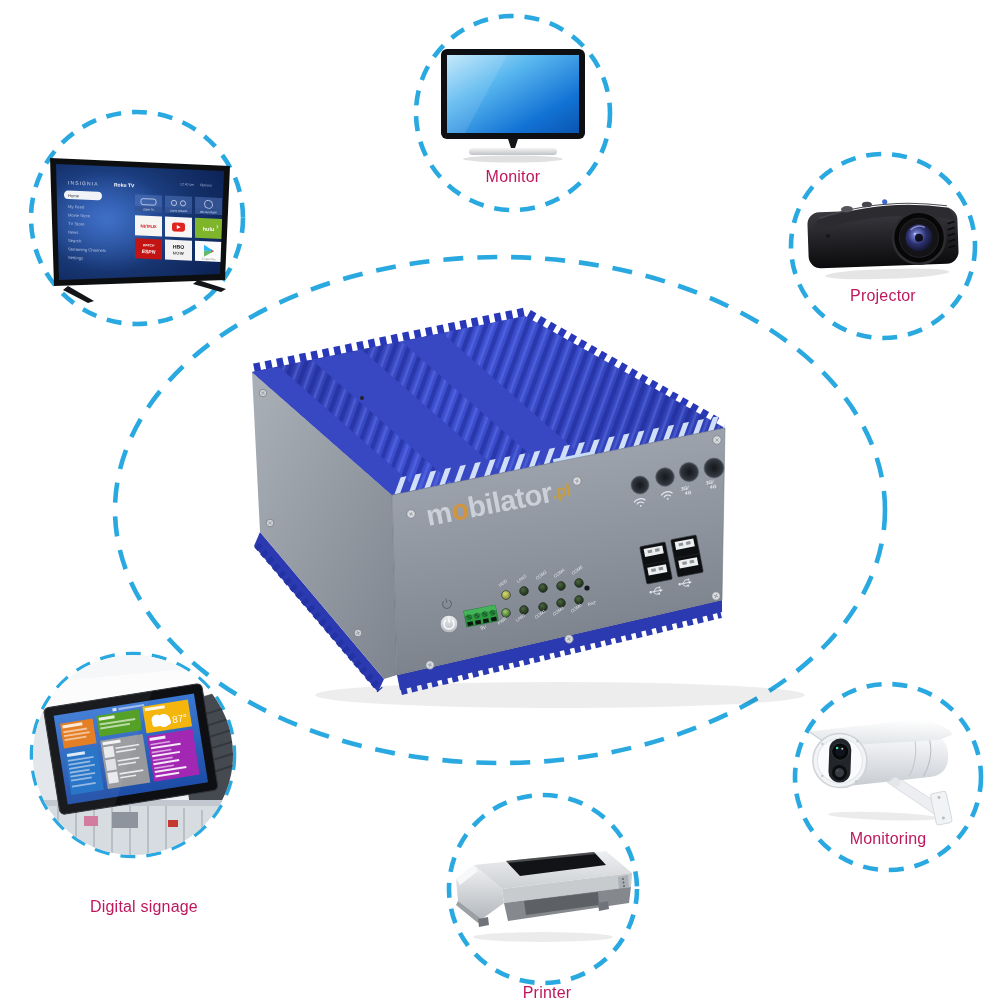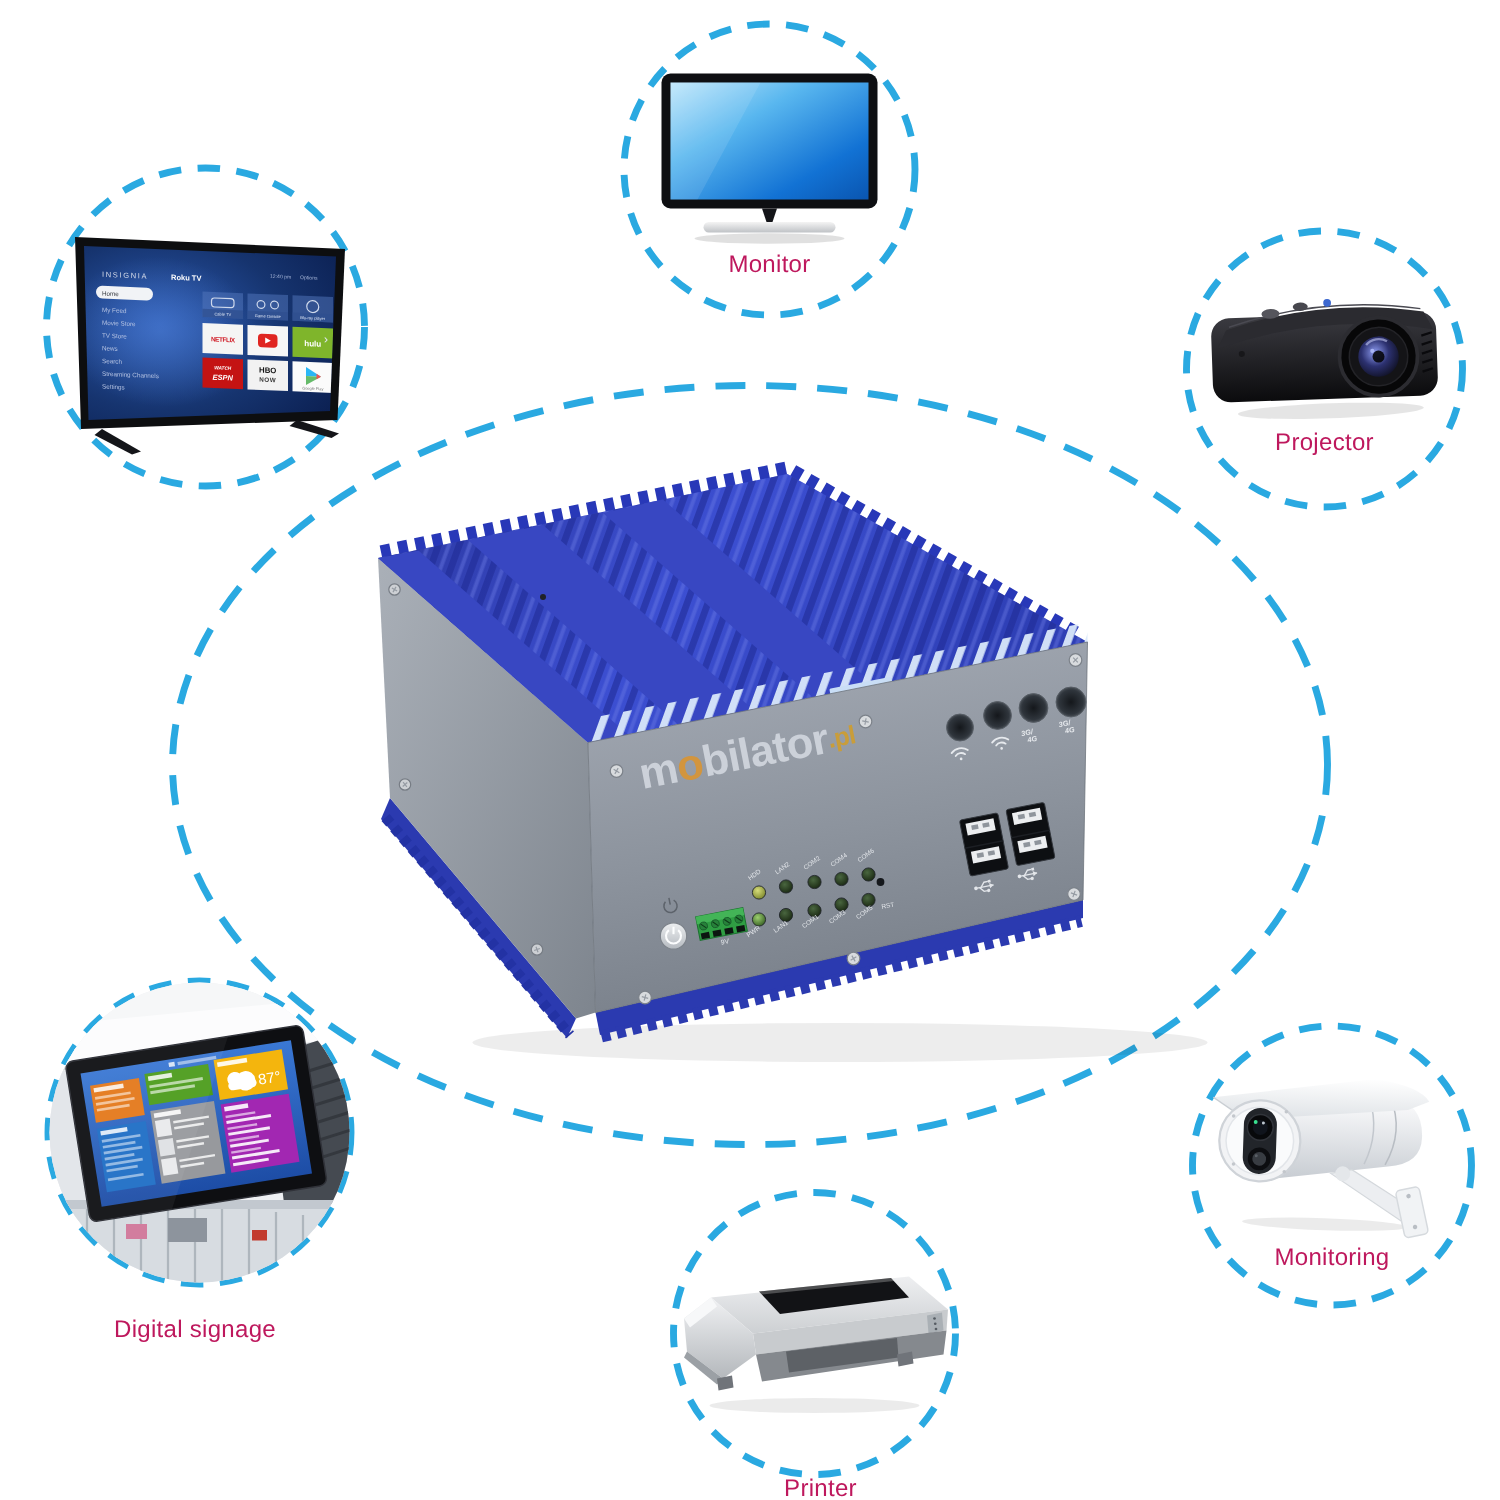--- a/index.html
+++ b/index.html
@@ -574,17 +574,17 @@
       <text transform="translate(324,316) rotate(-36)">COM3</text>
       <text transform="translate(342,313) rotate(-36)">COM5</text>
     </g>
     <circle cx="357" cy="288" r="2.6" fill="#15181c"></circle>
     <text transform="translate(358,306) rotate(-12)" font-size="4.3" fill="#e3e6ea">RST</text>
   </g>
 </svg>
 
 <div class="label" style="left:513px;top:168px;">Monitor</div>
 <div class="label" style="left:883px;top:287px;">Projector</div>
-<div class="label" style="left:130px;top:878px;">Digital signage</div>
+<div class="label" style="left:130px;top:898px;padding-left:14px;">Digital signage</div>
 <div class="label" style="left:547px;top:944px;margin-top:40px;">Printer</div>
 <div class="label" style="left:888px;top:830px;">Monitoring</div>
 
 </div>
 
 </body></html>

